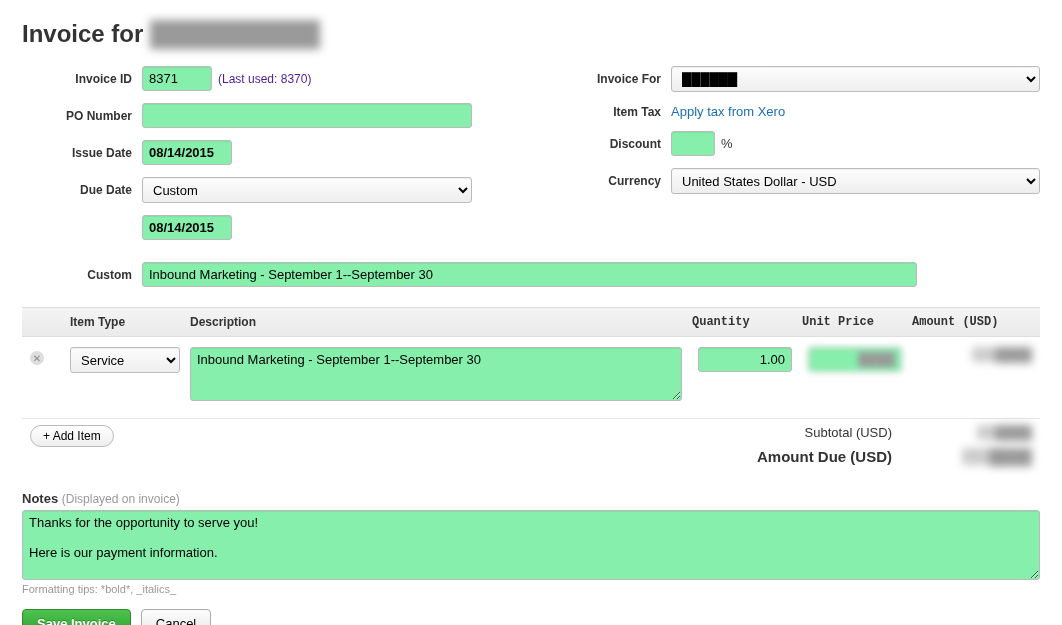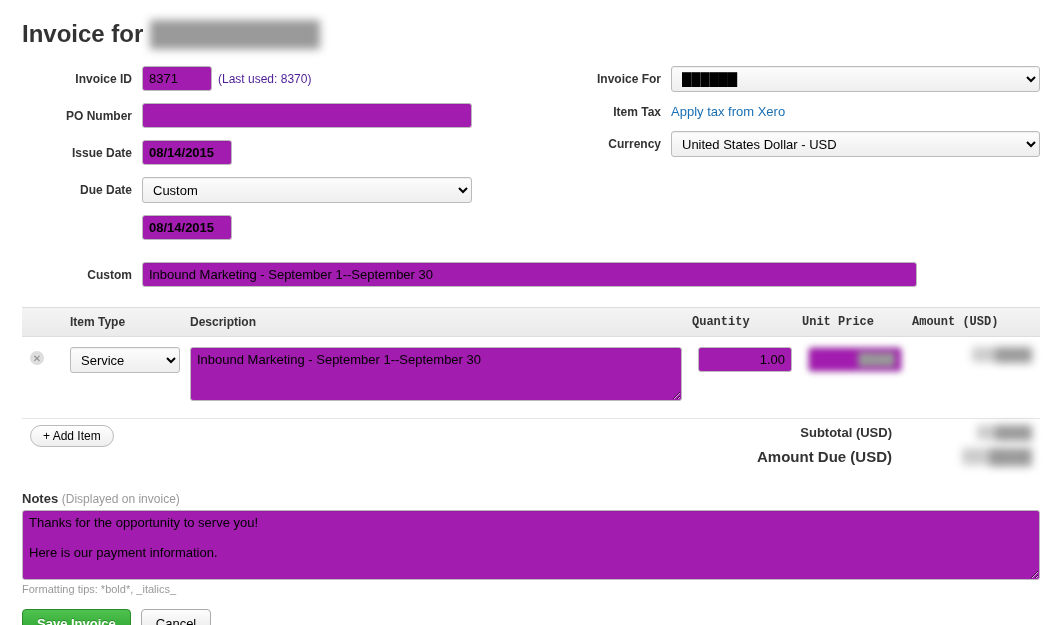--- a/index.html
+++ b/index.html
@@ -50,21 +50,21 @@
     display: flex;
     align-items: center;
     gap: 6px;
   }
   input[type="text"], textarea, select {
     border: 1px solid #bbb;
     border-radius: 3px;
     padding: 4px 6px;
     font-size: 13px;
     font-family: inherit;
-    background: #a21caf;
+    background: #86efac;
     box-shadow: inset 0 1px 1px rgba(0,0,0,0.06);
   }
   select {
     height: 26px;
     background: linear-gradient(#fdfdfd,#eee);
   }
   input.small { width: 70px; }
   input.med { width: 90px; font-weight: bold; }
   .hint { color: #4c1d95; font-size: 12px; }
   .link { color: #1a6fb3; cursor: pointer; }
@@ -124,21 +124,21 @@
     font-size: 12px;
     cursor: pointer;
   }
   .totals {
     display: grid;
     grid-template-columns: auto 120px;
     gap: 8px 20px;
     text-align: right;
     font-size: 13px;
   }
-  .totals .lbl { font-weight: bold; }
+  .totals .lbl { font-weight: normal; }
   .totals .big { font-weight: bold; font-size: 15px; }
   .notes-section { margin-top: 26px; }
   .notes-label { font-weight: bold; font-size: 13px; }
   .notes-sub { color: #999; font-weight: normal; font-size: 12px; }
   .notes-area {
     width: 100%; height: 70px; margin-top: 4px;
     resize: both;
   }
   .fmt-hint { color: #999; font-size: 11px; margin-top: 0; }
   .actions { margin-top: 14px; display: flex; gap: 10px; }
@@ -212,20 +212,27 @@
         </select>
       </div>
     </div>
     <div class="field-row">
       <div class="field-label">Item Tax</div>
       <div class="field-body">
         <span class="link">Apply tax from Xero</span>
       </div>
     </div>
     <div class="field-row">
+      <div class="field-label">Discount</div>
+      <div class="field-body">
+        <input type="text" style="width: 44px;" value="">
+        <span>%</span>
+      </div>
+    </div>
+    <div class="field-row">
       <div class="field-label">Currency</div>
       <div class="field-body">
         <select style="width:100%">
           <option>United States Dollar - USD</option>
         </select>
       </div>
     </div>
   </div>
 </div>
 

